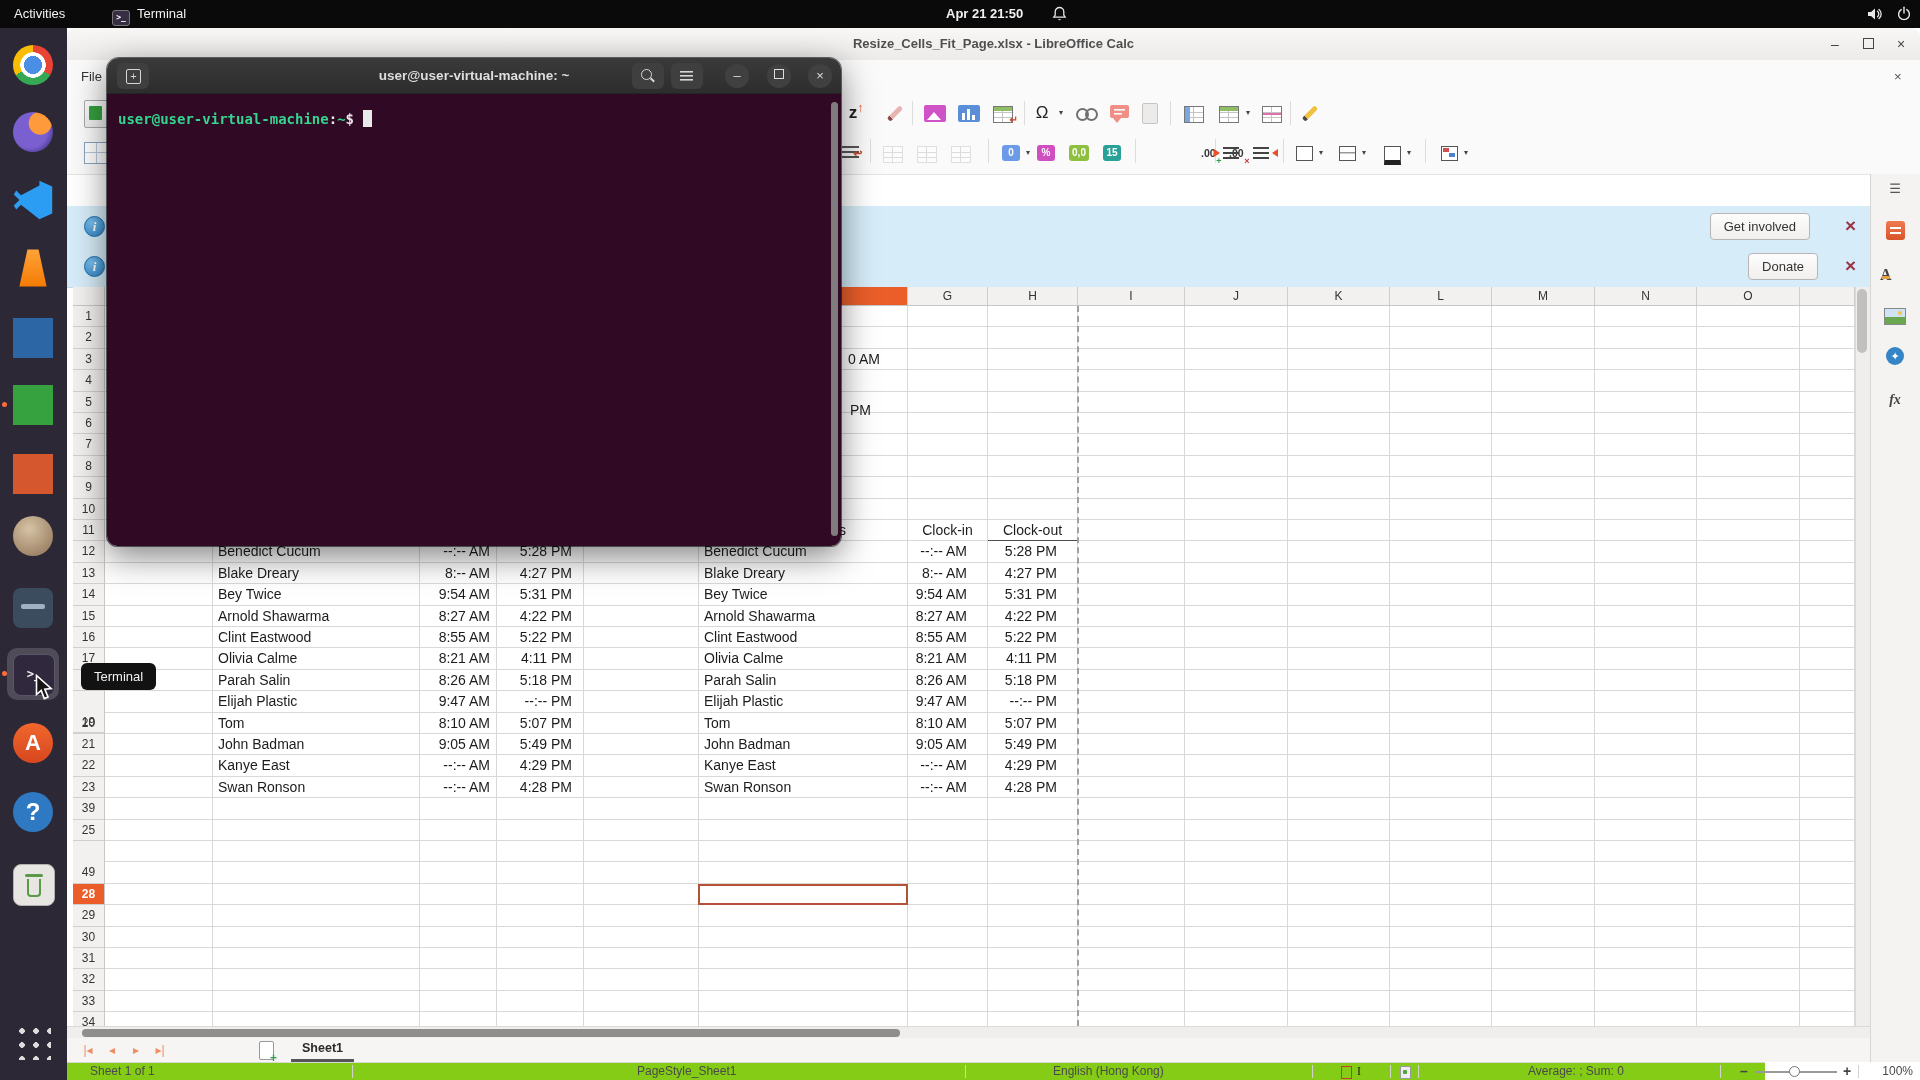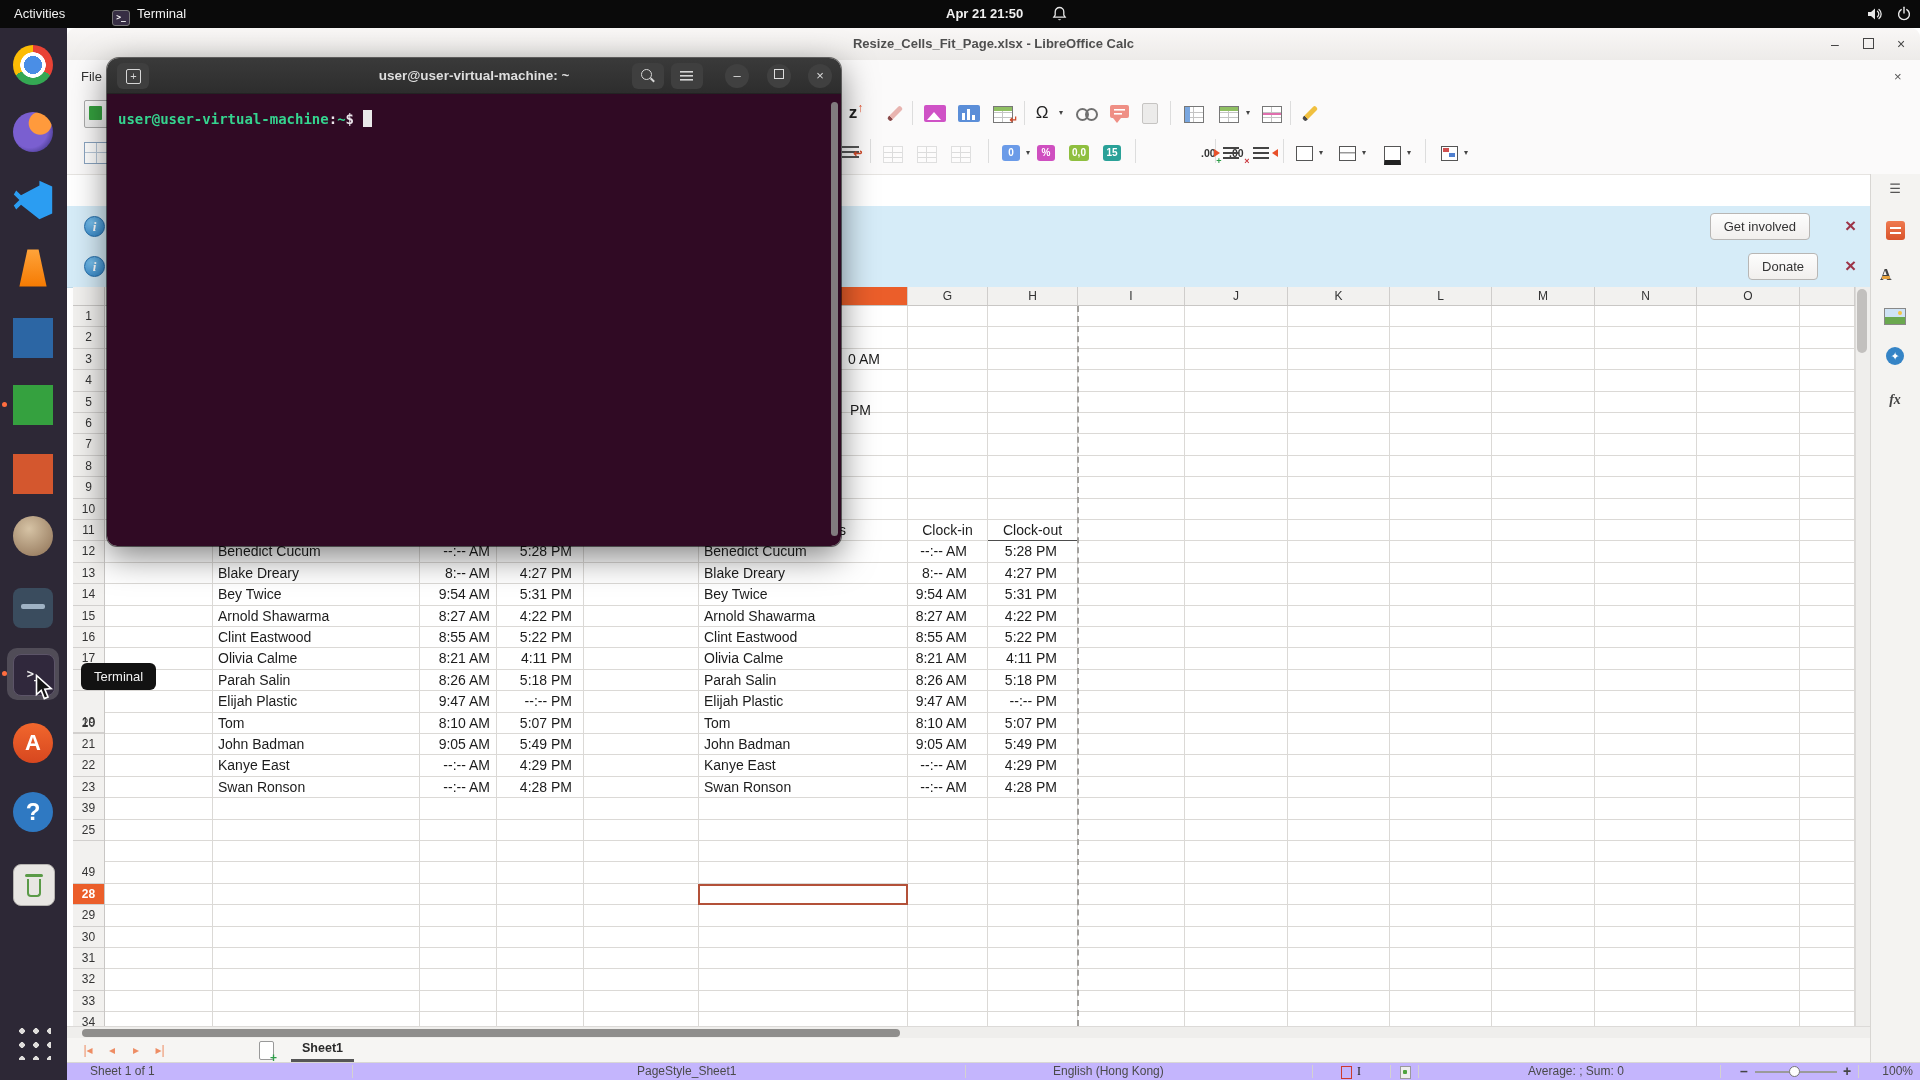--- a/index.html
+++ b/index.html
@@ -161,21 +161,21 @@
   .sb-gallery::after{content:"";position:absolute;right:3px;top:2px;width:4px;height:4px;border-radius:50%;background:#f5c542;}
   .sb-nav{display:inline-block;width:18px;height:18px;margin-top:5px;border-radius:50%;background:#3584c6;color:#fff;font-size:11px;line-height:18px;}
   .sb-fx{font:bold italic 14px "Liberation Serif",serif;color:#444;line-height:30px;}
 
   
   .tabbar{position:absolute;left:67px;top:1038px;width:1803px;height:24px;background:#f6f5f3;}
   .tab-nav{position:absolute;top:2px;width:22px;height:20px;line-height:20px;text-align:center;color:#ee8d64;font-size:12px;}
   .addsheet{position:absolute;left:192px;top:3px;width:13px;height:17px;background:#fff;border:1px solid #999;border-radius:2px;}
   .addsheet::after{content:"+";position:absolute;right:-4px;bottom:-6px;color:#2e9e49;font-size:12px;font-weight:bold;}
   .sheettab{position:absolute;left:224px;top:0;height:21px;line-height:21px;padding:0 11px;font-size:12.5px;font-weight:bold;color:#2a2a2a;border-bottom:3px solid #565656;}
-  .statusb{position:absolute;left:67px;top:1062px;width:1853px;height:18px;background:#c4b5fd;border-top:1px solid #d9d7d5;box-sizing:border-box;font-size:12px;color:#4a4a4a;}
+  .statusb{position:absolute;left:67px;top:1062px;width:1698px;height:18px;background:#84cc16;border-top:1px solid #d9d7d5;box-sizing:border-box;font-size:12px;color:#4a4a4a;}
   .st{position:absolute;top:0;height:17px;line-height:17px;white-space:nowrap;}
   .stsep{position:absolute;top:2px;width:1px;height:13px;background:#d4d2d0;}
   .selmode{position:absolute;top:3px;width:9px;height:11px;border:1.4px solid #cc3b2e;}
   .selmode-i{position:absolute;top:1px;font-size:12px;color:#222;font-family:"Liberation Serif",serif;}
   .sig{position:absolute;top:3px;width:9px;height:11px;border:1px solid #9a9a9a;background:#eee;}
   .sig::after{content:"";position:absolute;left:2px;top:3px;width:4px;height:4px;background:#4da33f;border-radius:1px;}
   .ztrack{position:absolute;top:8px;width:82px;height:2px;background:#9a9a9a;}
   .zthumb{position:absolute;top:3px;width:11px;height:11px;border-radius:50%;background:#fdfdfd;border:1px solid #777;box-sizing:border-box;}
   .zbtn{position:absolute;top:0;height:17px;line-height:16px;font-size:14px;color:#444;font-weight:bold;}
 

